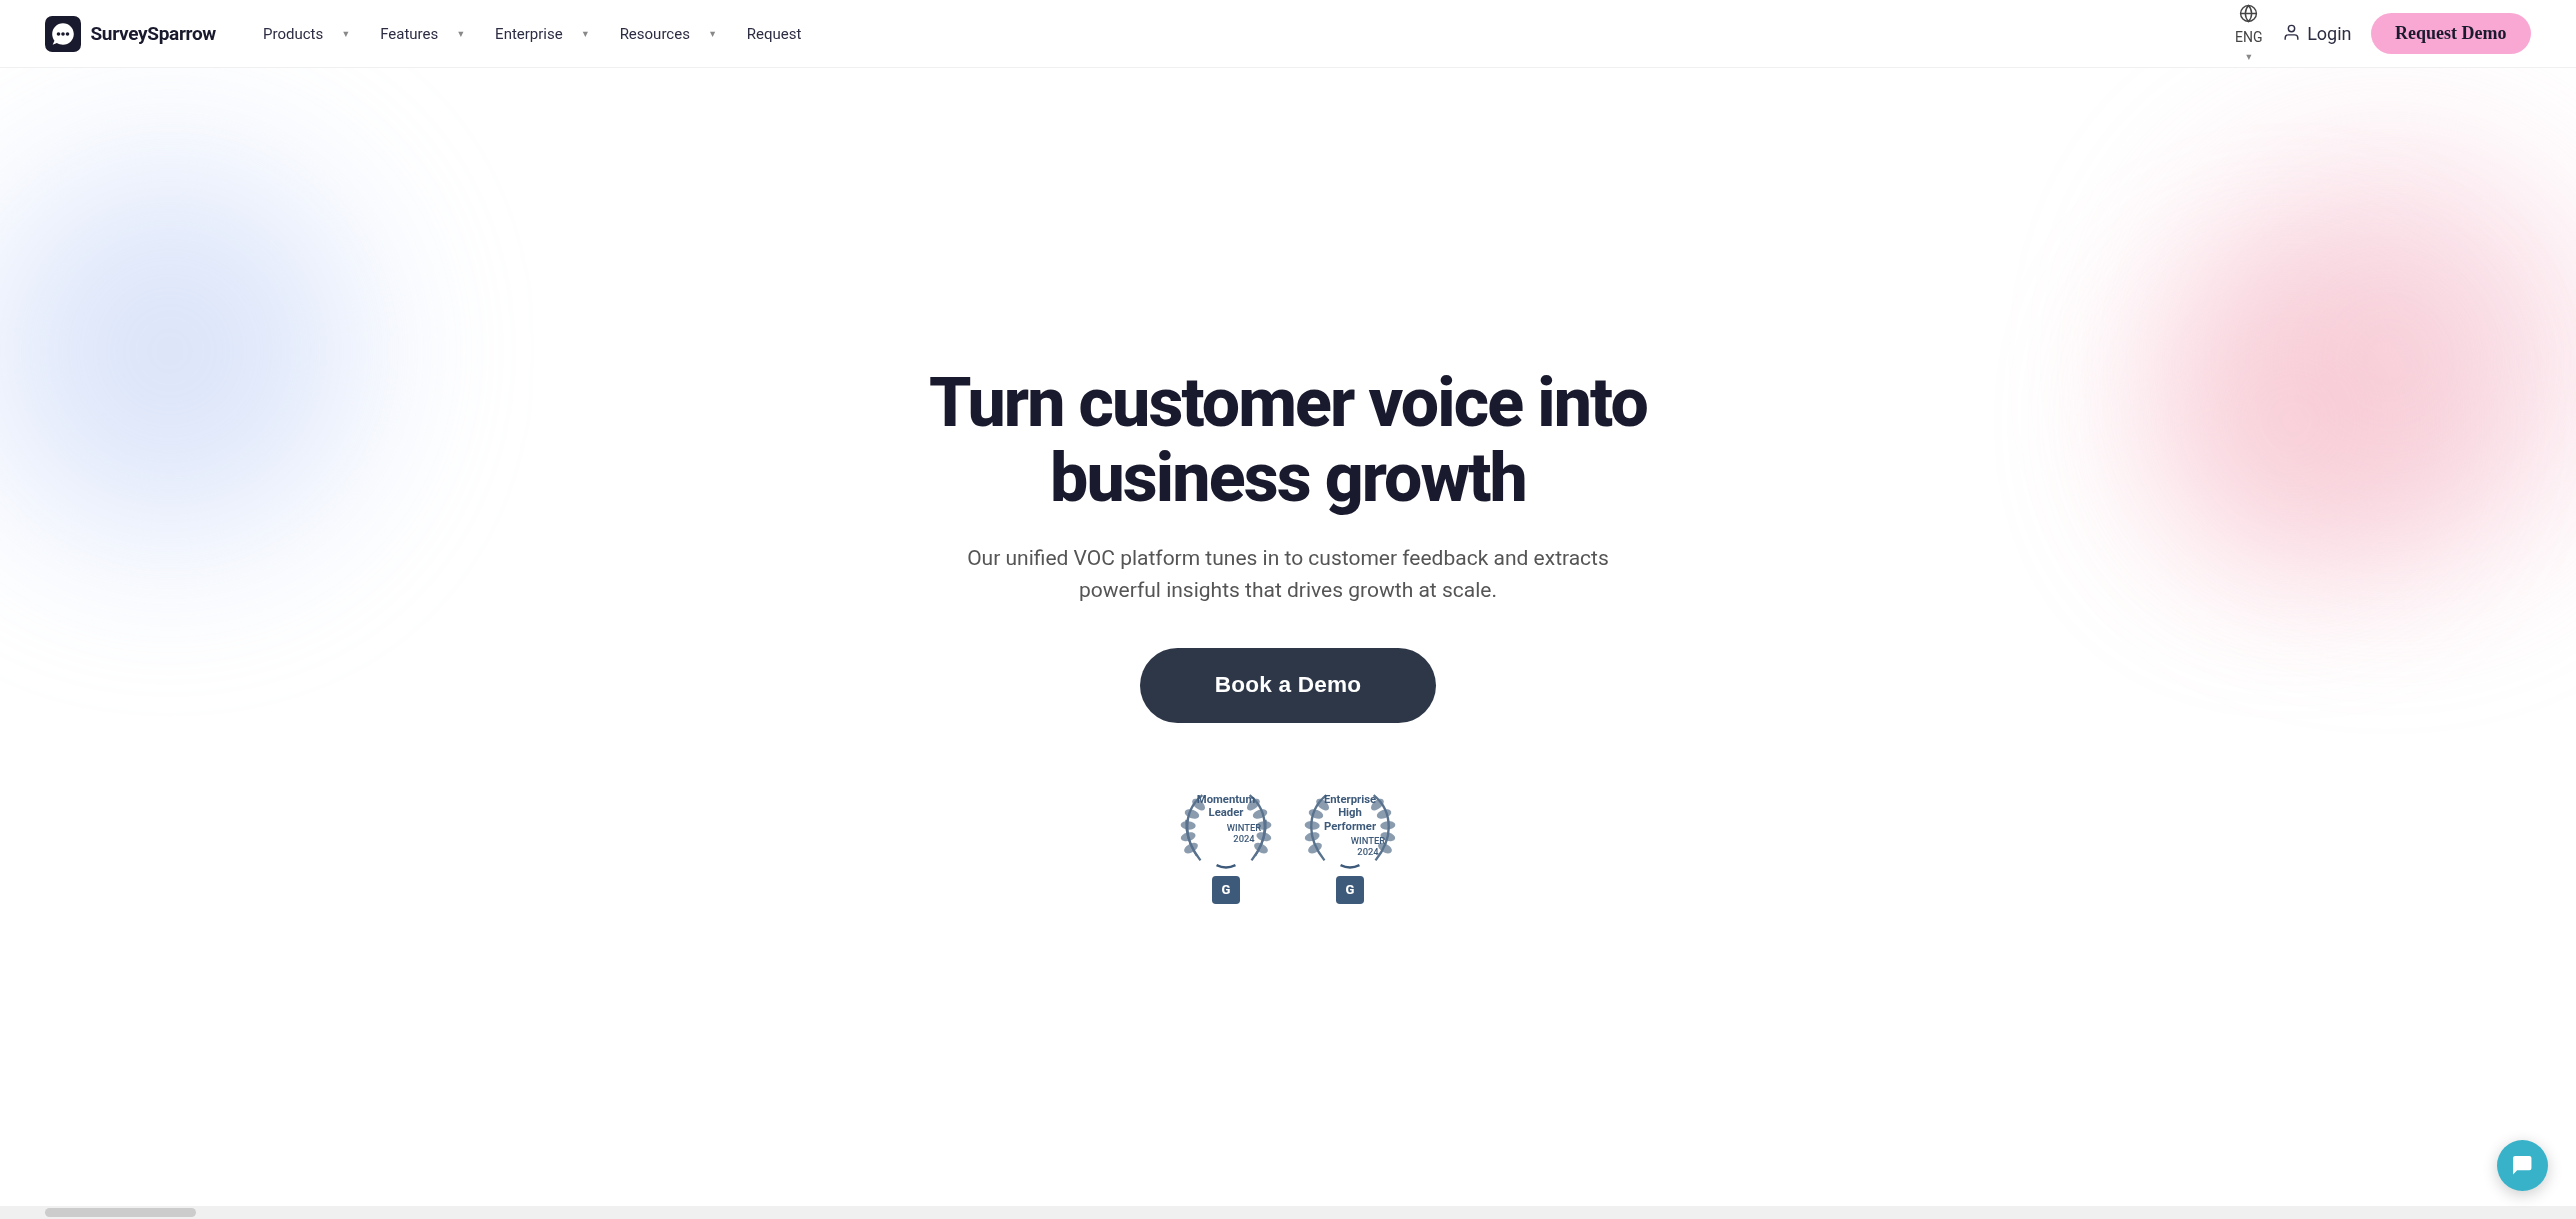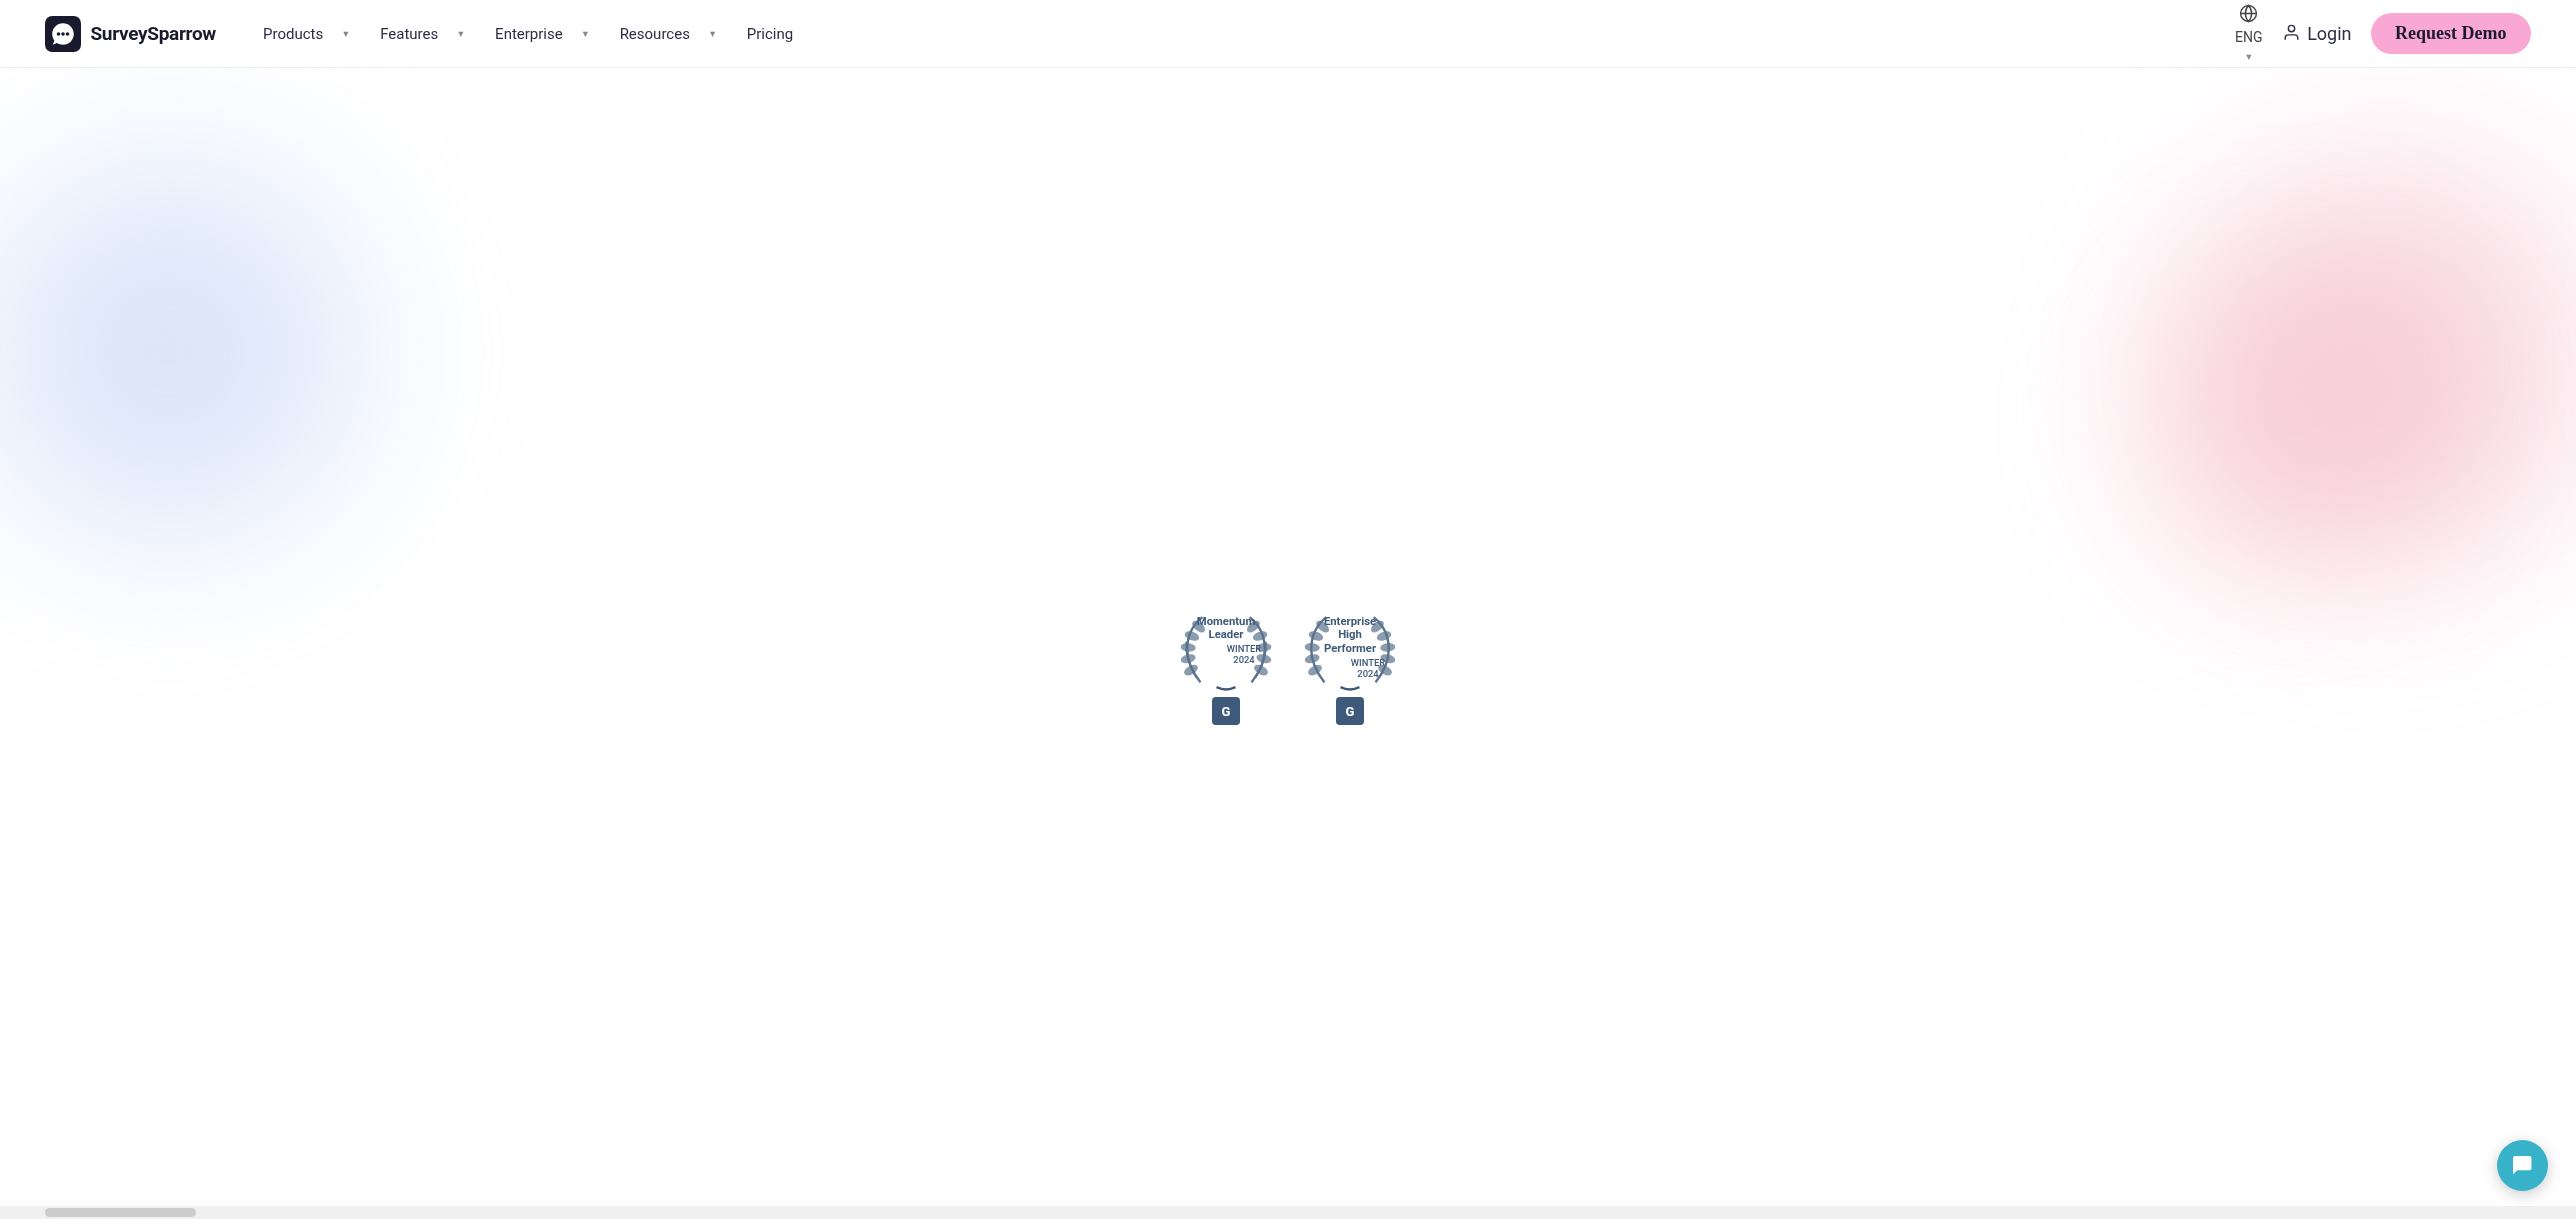--- a/index.html
+++ b/index.html
@@ -312,21 +312,21 @@
       </div>
       <div class="nav-item">
         <span>Enterprise</span>
         <span class="chevron">▾</span>
       </div>
       <div class="nav-item">
         <span>Resources</span>
         <span class="chevron">▾</span>
       </div>
       <div class="nav-item">
-        <span>Pricing</span>
+        <span>Request</span>
       </div>
     </div>
   </div>
 
   <div class="nav-right">
     <div class="lang-btn">
       <svg width="19" height="19" viewBox="0 0 24 24" fill="none" stroke="currentColor" stroke-width="1.8">
         <circle cx="12" cy="12" r="10"></circle>
         <path d="M2 12h20M12 2a15.3 15.3 0 0 1 4 10 15.3 15.3 0 0 1-4 10 15.3 15.3 0 0 1-4-10 15.3 15.3 0 0 1 4-10z"></path>
       </svg>
@@ -342,20 +342,28 @@
     </div>
     <button class="request-demo-btn">Request Demo</button>
   </div>
 </nav>
 
 <section class="hero">
   <div class="blob blob-blue"></div>
   <div class="blob blob-pink"></div>
   <div class="blob blob-pink2"></div>
 
+  <div class="hero-content">
+    <h1 class="hero-title">
+      <span>Turn customer voice into</span><br>
+      <span>business growth</span>
+    </h1>
+    <p class="hero-subtitle">Our unified VOC platform tunes in to customer feedback and extracts powerful insights that drives growth at scale.</p>
+    <button class="book-demo-btn">Book a Demo</button>
+  </div>
 
   <div class="badges">
 
     <div class="badge">
       <div class="wreath-container">
         <svg class="wreath-svg" viewBox="0 0 110 110" fill="none" xmlns="http://www.w3.org/2000/svg">
 
           <g stroke="#3d5a7a" stroke-width="2" fill="none" opacity="0.85">
             <path d="M28 85 C20 75, 14 62, 14 50 C14 36, 20 24, 30 16" stroke-width="2.5"></path>
             <path d="M24 80 C16 68, 12 55, 13 42"></path>

